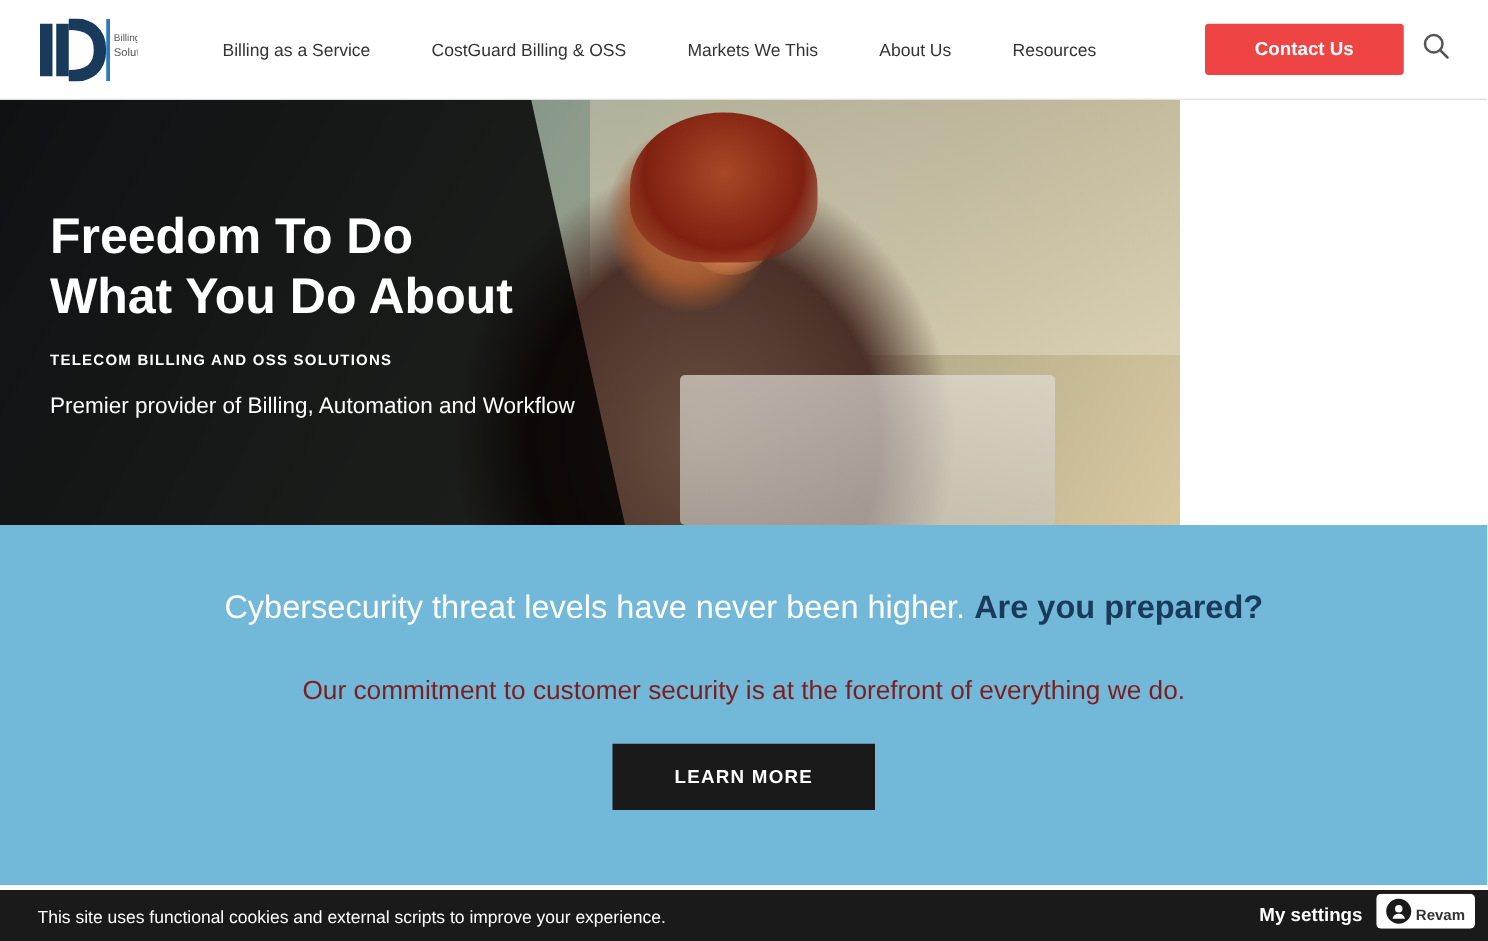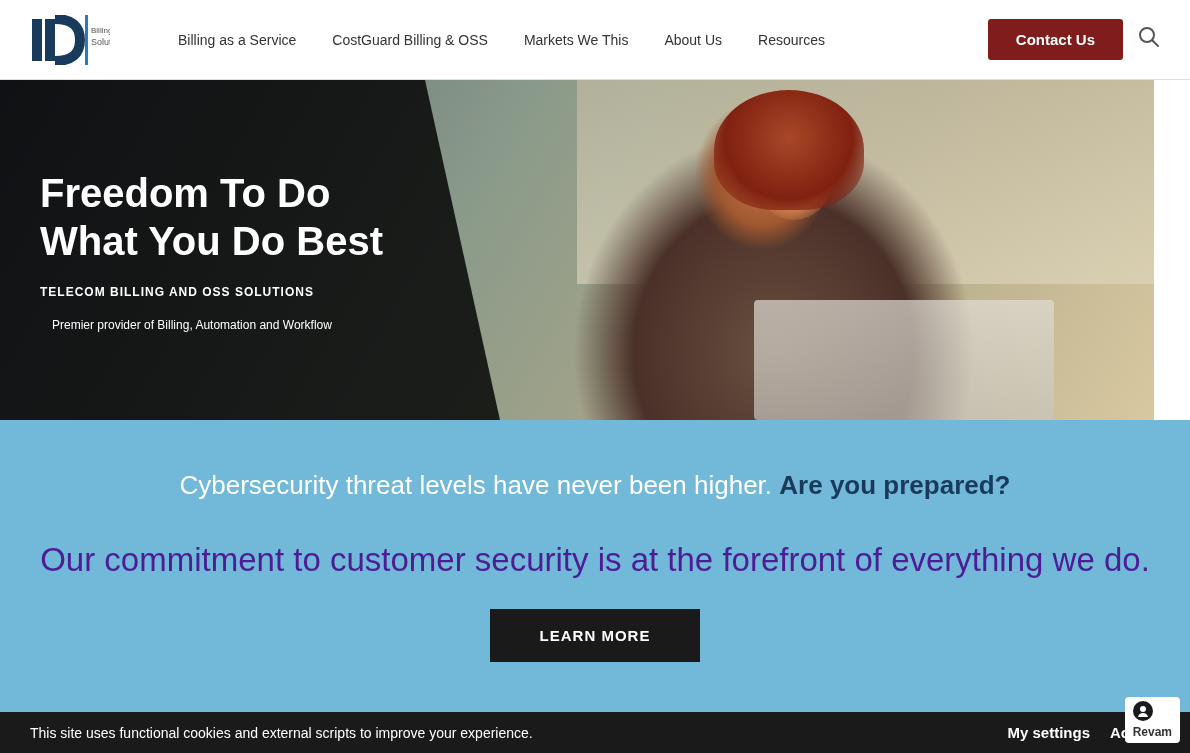--- a/index.html
+++ b/index.html
@@ -24,53 +24,53 @@
     }
     .logo-icon {
       display: flex;
       align-items: center;
       margin-right: 10px;
     }
     nav {
       display: flex;
       align-items: center;
       flex: 1;
-      gap: 0;
+      gap: 13px;
     }
     .nav-item {
       font-size: 14px;
       color: #333;
       text-decoration: none;
       padding: 0 18px;
       cursor: pointer;
       white-space: nowrap;
       font-weight: 500;
     }
     .contact-btn {
-      background: #7f1d1d;
+      background: #ef4444;
       color: #fff;
       border: none;
-      padding: 12px 28px;
+      padding: 12px 40px;
       font-size: 15px;
       font-weight: 600;
       cursor: pointer;
       border-radius: 3px;
       white-space: nowrap;
     }
     .search-icon-wrap {
       margin-left: 15px;
       cursor: pointer;
       color: #555;
       font-size: 20px;
     }
 
     
     .hero {
       position: relative;
-      width: 1154px;
+      width: 944px;
       height: 340px;
       overflow: hidden;
       background: #0369a1;
     }
     .hero-bg {
       position: absolute;
       inset: 0;
       background: linear-gradient(to right, #4a5060 0%, #7a8a9a 30%, #9aaa9a 60%, #c0b090 100%);
       z-index: 0;
     }
@@ -101,46 +101,45 @@
     }
     .hero-subtitle {
       font-size: 12px;
       font-weight: 700;
       color: #fff;
       letter-spacing: 1px;
       text-transform: uppercase;
       margin-bottom: 19px;
     }
     .hero-desc {
-      font-size: 12px;
+      font-size: 18px;
       color: #fff;
       font-weight: 400;
-      margin-left: 12px;
     }
 
     
     .cyber-band {
       background: #72b8d8;
       padding: 50px 16px 60px;
       text-align: center;
     }
     .cyber-text-line1 {
       font-size: 26px;
       color: #fff;
       margin-bottom: 12px;
       font-weight: 400;
     }
     .cyber-text-bold {
       font-size: 26px;
       color: #1a3a5c;
       font-weight: 700;
     }
     .cyber-text-line2 {
-      font-size: 33px;
-      color: #4c1d95;
+      font-size: 21px;
+      color: #7f1d1d;
       margin-bottom: 30px;
       font-weight: 400;
       margin-top: 40px;
     }
     .learn-more-btn {
       background: #1a1a1a;
       color: #fff;
       border: none;
       padding: 18px 50px;
       font-size: 15px;
@@ -193,25 +192,24 @@
     .revam-badge {
       position: fixed;
       bottom: 10px;
       right: 10px;
       background: #fff;
       border-radius: 4px;
       padding: 4px 8px;
       font-size: 12px;
       color: #333;
       display: flex;
-      align-items: flex-start;
+      align-items: flex-end;
       gap: 4px;
       z-index: 200;
       font-weight: 600;
-      flex-direction: column;
     }
     .revam-icon {
       width: 20px;
       height: 20px;
       background: #1a1a1a;
       border-radius: 50%;
       display: inline-flex;
       align-items: center;
       justify-content: center;
       color: #fff;
@@ -278,21 +276,21 @@
       background:radial-gradient(ellipse at 50% 40%, #a84828 0%, #802010 60%, transparent 100%);border-radius:50% 50% 40% 40%;"></div>
 
     <div style="position:absolute;right:100px;top:220px;width:300px;height:120px;
       background:linear-gradient(to bottom,#e0ddd5 0%,#c8c4bc 100%);border-radius:4px;opacity:0.7;"></div>
   </div>
 
   <div class="hero-overlay"></div>
   <div class="hero-content">
     <h1 class="hero-title">
       <span>Freedom To Do</span><br>
-      <span>What You Do Best</span>
+      <span>What You Do About</span>
     </h1>
     <p class="hero-subtitle">TELECOM BILLING AND OSS SOLUTIONS</p>
     <p class="hero-desc">Premier provider of Billing, Automation and Workflow</p>
   </div>
 </section>
 
 <section class="cyber-band">
   <p class="cyber-text-line1">
     <span>Cybersecurity threat levels have never been higher.</span>
     <span class="cyber-text-bold">Are you prepared?</span>

